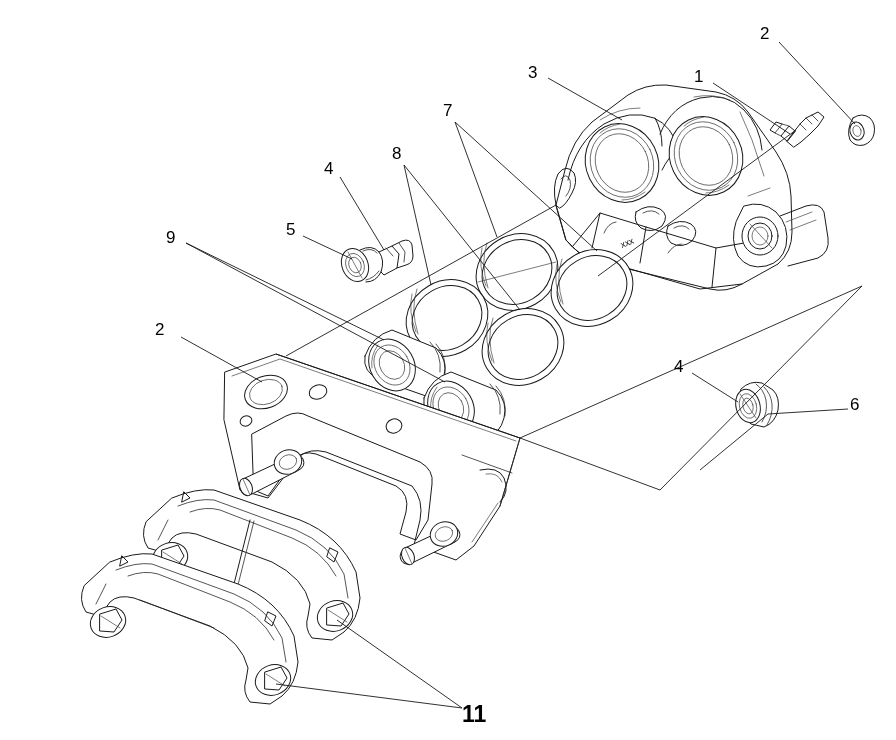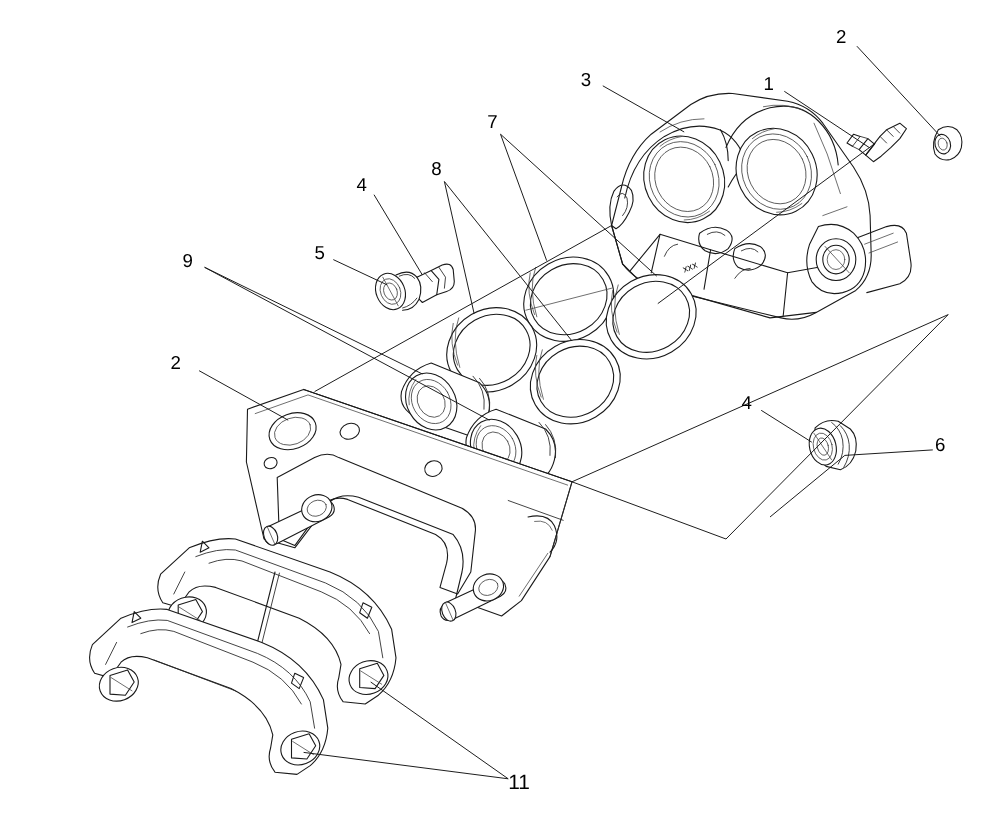--- a/index.html
+++ b/index.html
@@ -287,16 +287,16 @@
   <span style="position:absolute;left:760px;top:24px;font-size:17px;">2</span>
   <span style="position:absolute;left:528px;top:63px;font-size:17px;">3</span>
   <span style="position:absolute;left:324px;top:159px;font-size:17px;">4</span>
   <span style="position:absolute;left:674px;top:357px;font-size:17px;">4</span>
   <span style="position:absolute;left:286px;top:220px;font-size:17px;">5</span>
   <span style="position:absolute;left:850px;top:395px;font-size:17px;">6</span>
   <span style="position:absolute;left:443px;top:101px;font-size:17px;">7</span>
   <span style="position:absolute;left:392px;top:144px;font-size:17px;">8</span>
   <span style="position:absolute;left:166px;top:228px;font-size:17px;">9</span>
   <span style="position:absolute;left:155px;top:320px;font-size:17px;">2</span>
-  <span style="position:absolute;left:462px;top:701px;font-size:19px;">11</span>
+  <span style="position:absolute;left:462px;top:701px;font-size:23px;font-weight:bold;">11</span>
 </div>
 
 </div>
 
 </body></html>

